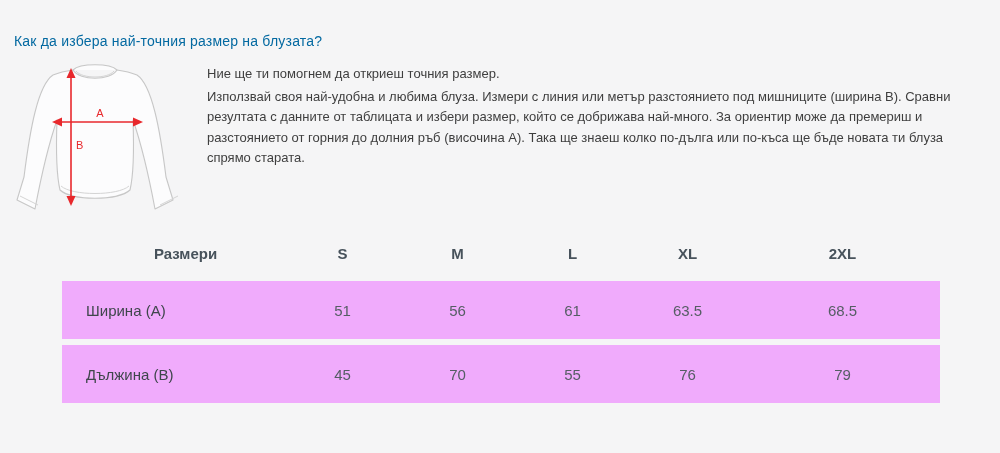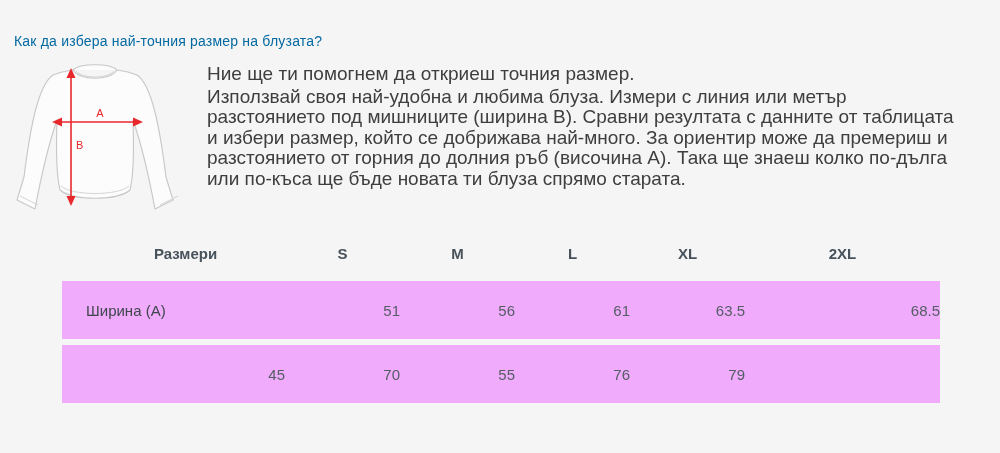--- a/index.html
+++ b/index.html
@@ -35,21 +35,21 @@
   }
   .diagram-wrap{
     width:178px;
     height:160px;
     flex:0 0 auto;
     margin-left:-4px;
   }
   .guide-text{
     margin-left:19px;
     width:752px;
-    font-size:19px;
+    font-size:13px;
     line-height:20.5px;
     color:#3e3e3e;
   }
   .guide-intro{margin:5px 0 0 0;}
   .guide-body{margin:2px 0 0 0;}
 
   .size-table{
     margin:6px 0 0 48px;
     width:878px;
   }
@@ -75,21 +75,21 @@
     padding-left:24px;
   }
   .label-cell{
     font-size:15px;
     color:#3f464c;
     padding-left:24px;
   }
   .value-cell{
     font-size:15px;
     color:#555d64;
-    text-align:right;
+    text-align:center;
   }
 </style>
 </head>
 <body>
 
 <div class="page">
 
   <h2 class="page-subtitle">Как да избера най-точния размер на блузата?</h2>
 
   <div class="guide-row">
@@ -159,20 +159,21 @@
     <div class="t-row t-data">
       <div class="label-cell">Ширина (A)</div>
       <div class="value-cell">51</div>
       <div class="value-cell">56</div>
       <div class="value-cell">61</div>
       <div class="value-cell">63.5</div>
       <div class="value-cell">68.5</div>
     </div>
 
     <div class="t-row t-data">
+      <div class="label-cell">Дължина (B)</div>
       <div class="value-cell">45</div>
       <div class="value-cell">70</div>
       <div class="value-cell">55</div>
       <div class="value-cell">76</div>
       <div class="value-cell">79</div>
     </div>
 
   </div>
 
 </div>

